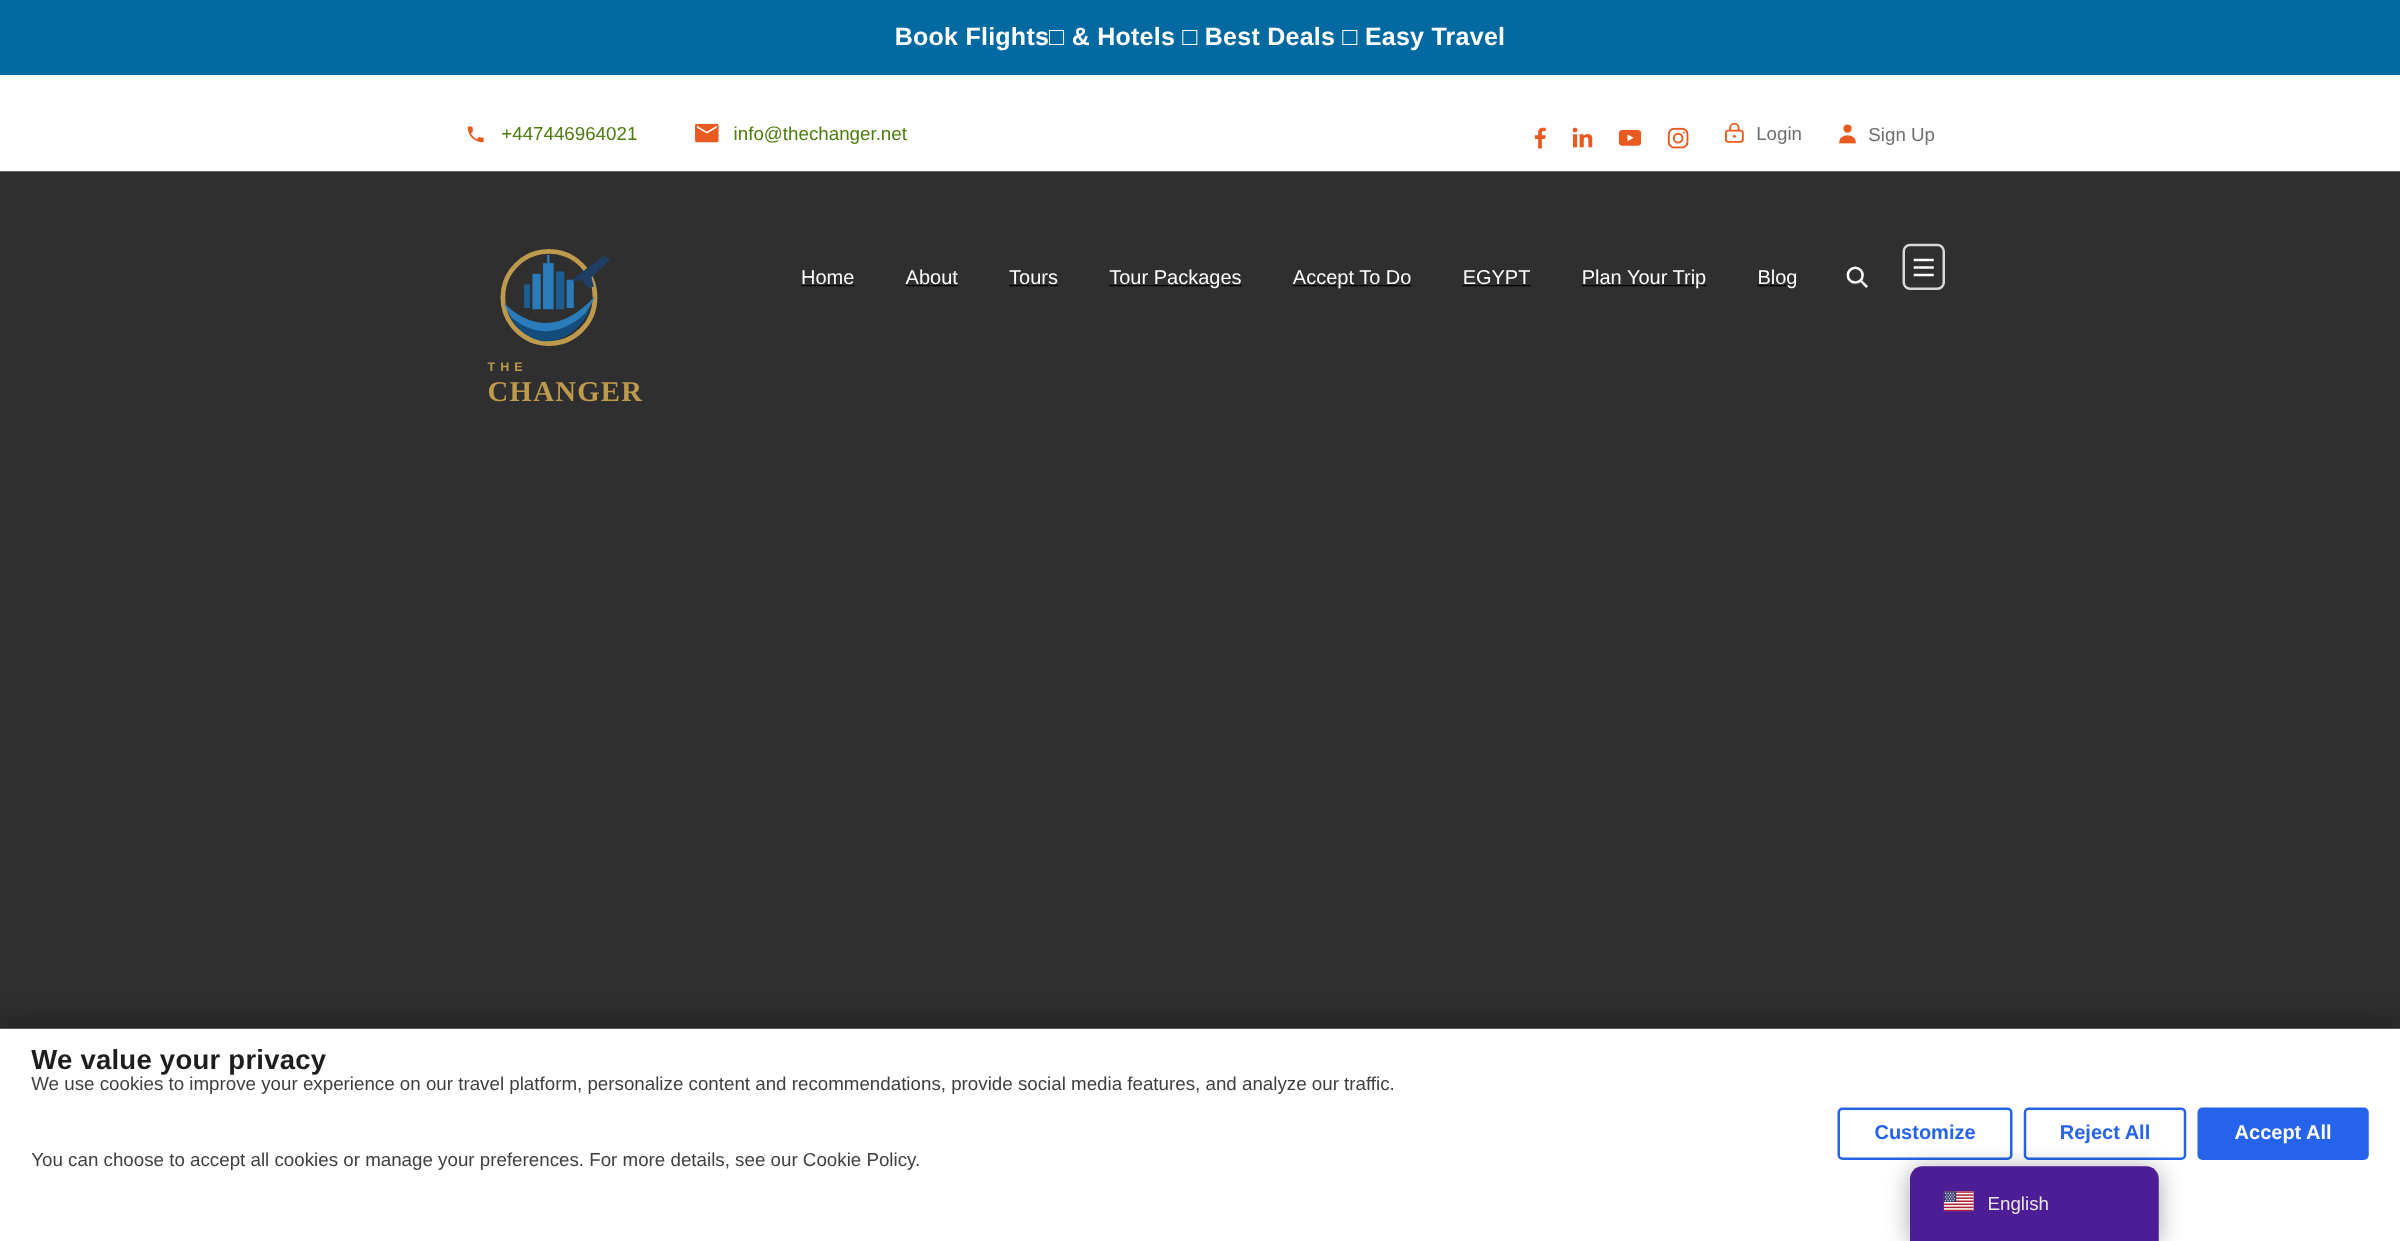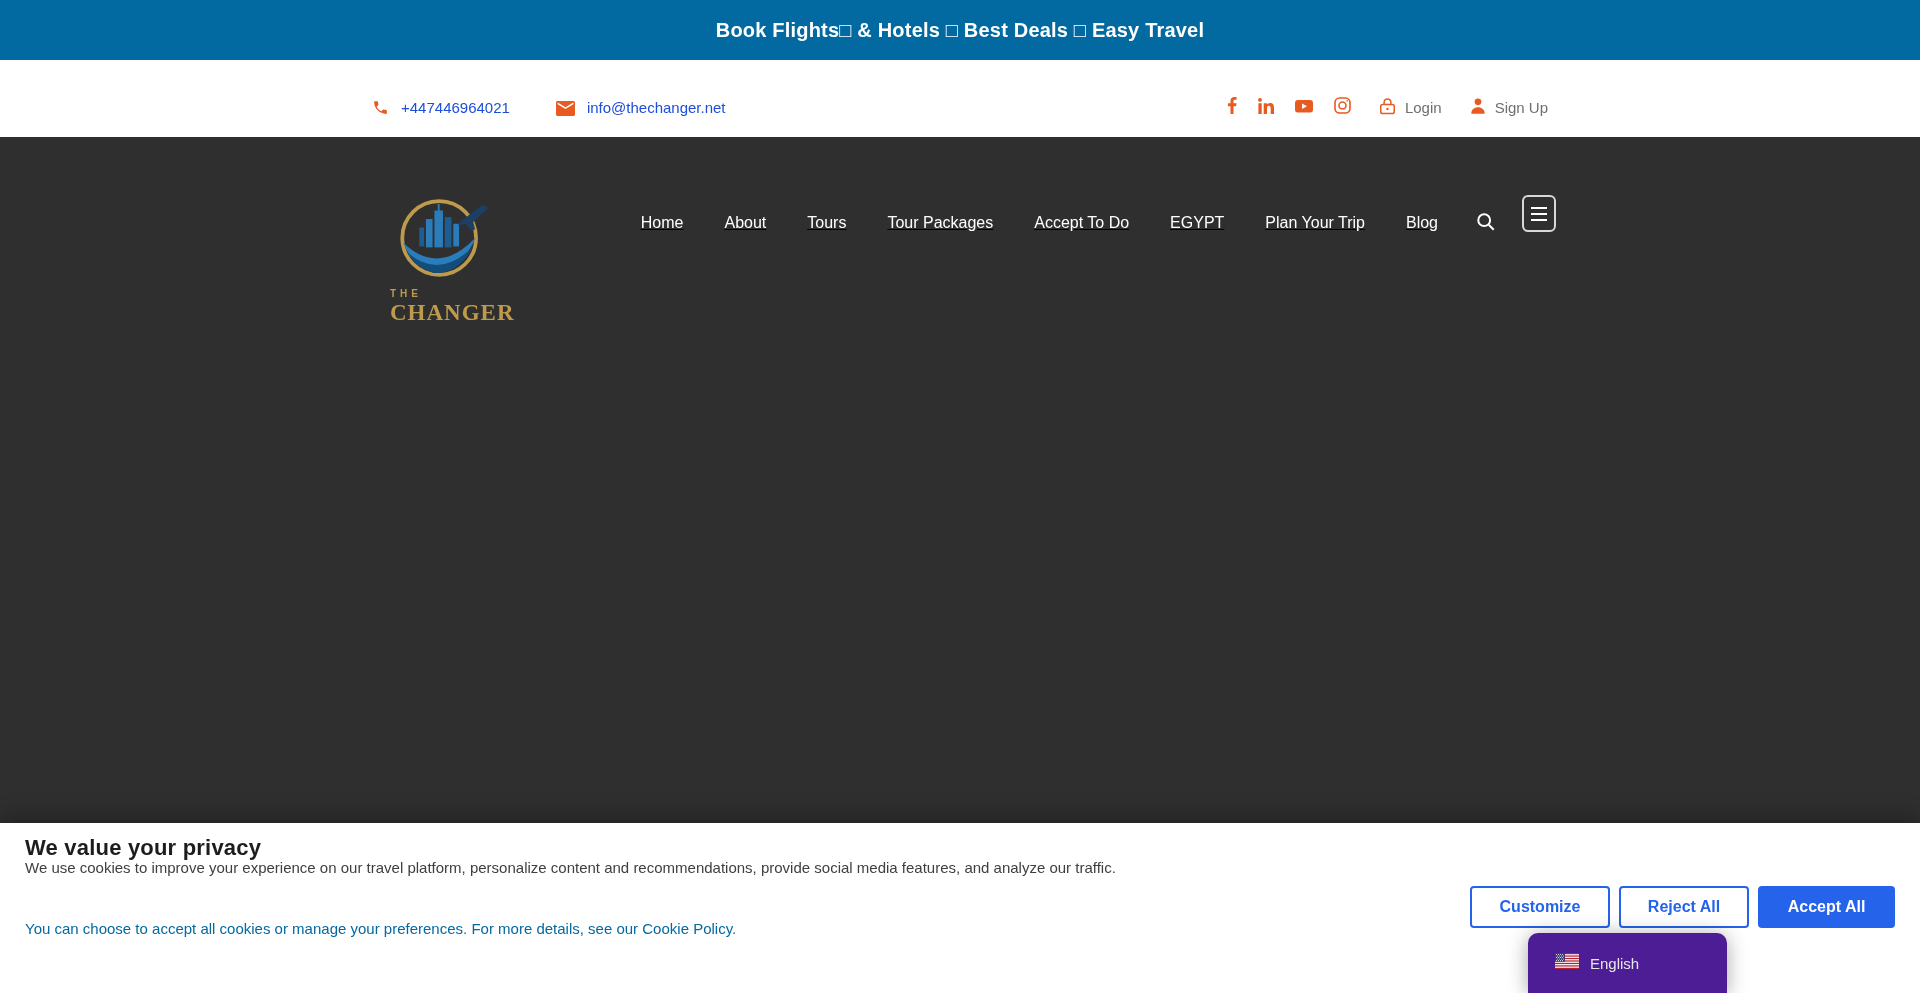--- a/index.html
+++ b/index.html
@@ -15,23 +15,23 @@
   }
   .banner-text { color:#fff; font-size:20px; font-weight:700; letter-spacing:.2px; }
 
   
   .topbar { position:absolute; top:60px; left:0; right:0; height:77px; background:#fff; }
   .topbar-inner {
     width:1176px; margin:0 auto; height:100%;
     display:flex; align-items:center; justify-content:space-between; padding-top:18px;
   }
   .contact { display:flex; align-items:center; gap:46px; }
-  .contact-item { display:flex; align-items:flex-end; gap:12px; color:#1d4ed8; font-size:15px; cursor:pointer; }
+  .contact-item { display:flex; align-items:flex-start; gap:12px; color:#4d7c0f; font-size:15px; cursor:pointer; }
   .contact-item svg { display:block; }
-  .topright { display:flex; align-items:flex-start; gap:28px; }
+  .topright { display:flex; align-items:flex-end; gap:28px; }
   .social { display:flex; align-items:center; gap:21px; }
   .social-link { color:#e95a20; font-weight:700; font-size:16px; cursor:pointer; display:flex; align-items:center; }
   .auth { display:flex; align-items:center; gap:9px; color:#6f6f6f; font-size:15px; cursor:pointer; }
 
   
   .dark { position:absolute; top:137px; left:0; right:0; bottom:0; background:#2f2f2f; }
   .nav-wrap { width:1176px; margin:0 auto; position:relative; height:180px; }
 
   .logo { position:absolute; left:18px; top:56px; width:112px; cursor:pointer; }
   .logo-the { color:#bd9a4c; font-size:10px; letter-spacing:4px; margin-top:3px; font-weight:700; }
@@ -50,21 +50,21 @@
   }
   .burger span { width:16px; height:2px; background:#fff; }
 
   
   .cookie {
     position:absolute; left:0; right:0; bottom:0; height:170px; background:#fff; z-index:5;
     box-shadow:0 -6px 20px rgba(0,0,0,.28);
   }
   .cookie-title { position:absolute; left:25px; top:12px; font-size:22px; font-weight:700; color:#1d1d1d; letter-spacing:.2px; }
   .cookie-p1 { position:absolute; left:25px; top:36px; font-size:15px; color:#3f3f3f; }
-  .cookie-p2 { position:absolute; left:25px; top:97px; font-size:15px; color:#0369a1; }
+  .cookie-p2 { position:absolute; left:25px; top:97px; font-size:15px; color:#404040; }
   .cookie-buttons { position:absolute; top:63px; right:25px; display:flex; gap:9px; z-index:6; }
   .btn {
     height:42px; border-radius:4px; font-size:16px; font-weight:700;
     display:flex; align-items:center; justify-content:center; cursor:pointer;
     font-family:"Liberation Sans","DejaVu Sans",sans-serif;
   }
   .btn-outline { width:140px; border:2px solid #2563eb; color:#2563eb; background:#fff; }
   .btn-outline.second { width:130px; }
   .btn-fill { width:137px; background:#2563eb; color:#fff; border:none; }
 

